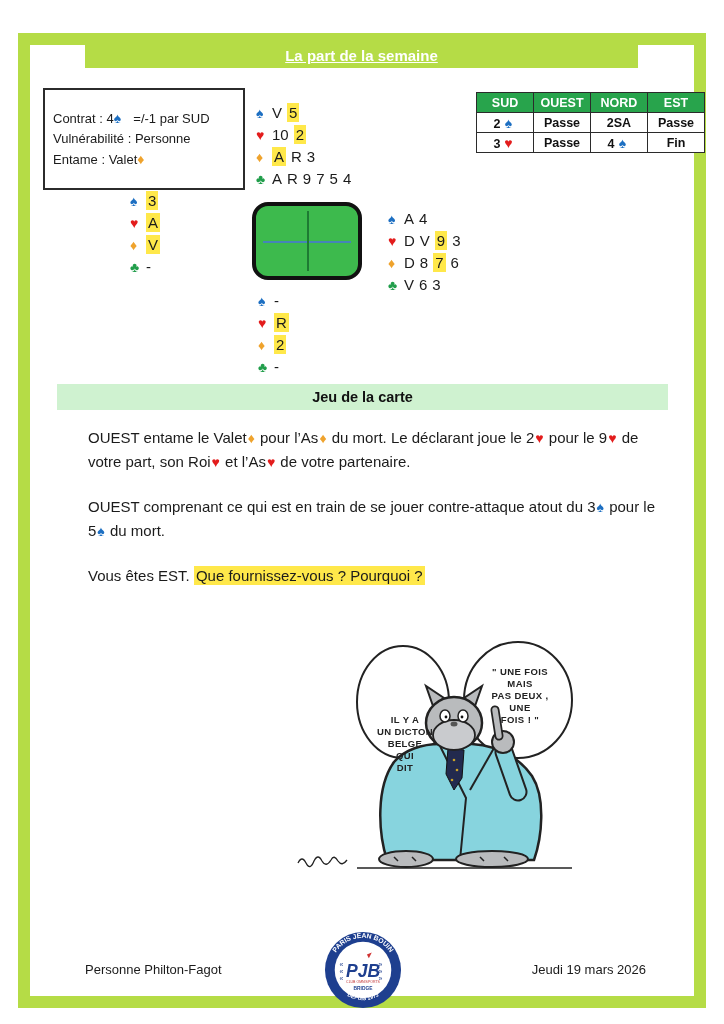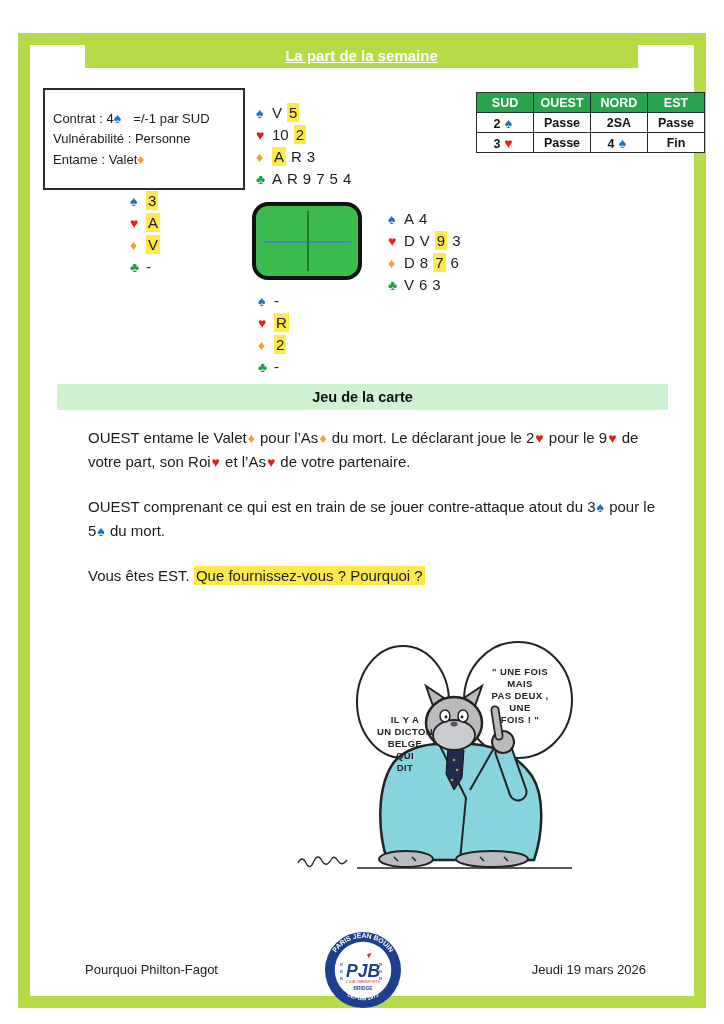--- a/index.html
+++ b/index.html
@@ -201,21 +201,21 @@
       <div>DIT</div>
     </div>
   <div class="bubble-text right">
       <div>" UNE FOIS</div>
       <div>MAIS</div>
       <div>PAS DEUX ,</div>
       <div>UNE</div>
       <div>FOIS ! "</div>
     </div>
 
-  <div class="footer-author">Pourquoi Philton-Fagot</div>
+  <div class="footer-author">Personne Philton-Fagot</div>
 
   <svg class="logo" width="78" height="78" viewBox="0 0 80 80">
     <circle cx="40" cy="40" r="39" fill="#1e3f8f"></circle>
     <circle cx="40" cy="40" r="29" fill="#ffffff"></circle>
     <defs>
       <path id="arcTop" d="M 7,40 A 33,33 0 0 1 73,40"></path>
       <path id="arcBot" d="M 9,40 A 31,31 0 0 0 71,40"></path>
     </defs>
     <text font-size="7" font-weight="bold" fill="#ffffff" font-family="Liberation Sans, sans-serif">
       <textPath href="#arcTop" startOffset="50%" text-anchor="middle">PARIS JEAN BOUIN</textPath>

